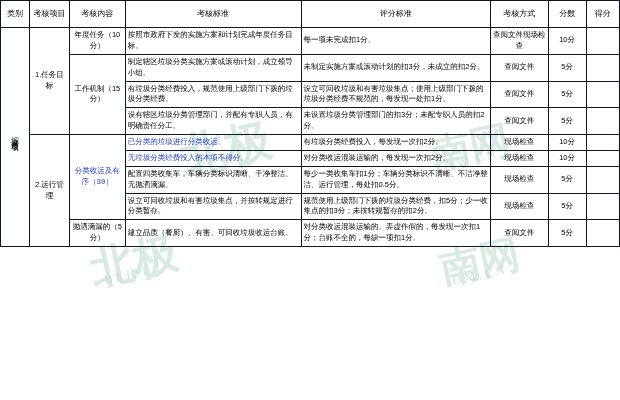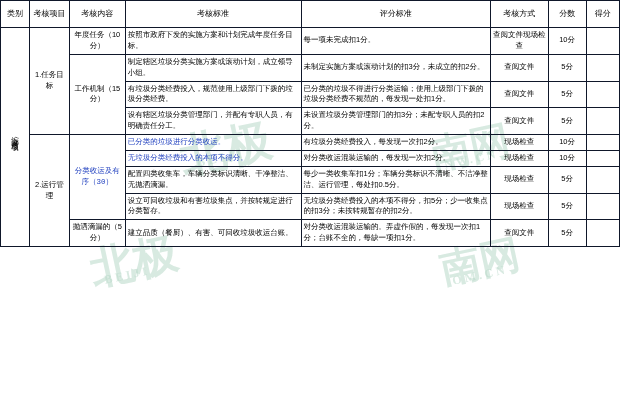--- a/index.html
+++ b/index.html
@@ -126,21 +126,21 @@
         <td class="ctr" rowspan="3">工作机制（15分）</td>
         <td class="lft">制定辖区垃圾分类实施方案或滚动计划，成立领导小组。</td>
         <td class="lft">未制定实施方案或滚动计划的扣3分，未成立的扣2分。</td>
         <td class="ctr">查阅文件</td>
         <td class="ctr">5分</td>
         <td class="ctr"></td>
       </tr>
 
       <tr>
         <td class="lft">有垃圾分类经费投入，规范使用上级部门下拨的垃圾分类经费。</td>
-        <td class="lft">已分类的垃圾不得进行分类运输；使用上级部门下拨的垃圾分类经费不规范的，每发现一处扣1分。</td>
+        <td class="lft">设立可回收垃圾和有害垃圾集点；使用上级部门下拨的垃圾分类经费不规范的，每发现一处扣1分。</td>
         <td class="ctr">查阅文件</td>
         <td class="ctr">5分</td>
         <td class="ctr"></td>
       </tr>
 
       <tr>
         <td class="lft">设有辖区垃圾分类管理部门，并配有专职人员，有明确责任分工。</td>
         <td class="lft">未设置垃圾分类管理部门的扣3分；未配专职人员的扣2分。</td>
         <td class="ctr">查阅文件</td>
         <td class="ctr">5分</td>
@@ -168,21 +168,21 @@
       <tr>
         <td class="lft">配置四类收集车，车辆分类标识清晰、干净整洁、无抛洒滴漏。</td>
         <td class="lft">每少一类收集车扣1分；车辆分类标识不清晰、不洁净整洁、运行管理，每处扣0.5分。</td>
         <td class="ctr">现场检查</td>
         <td class="ctr">5分</td>
         <td class="ctr"></td>
       </tr>
 
       <tr>
         <td class="lft">设立可回收垃圾和有害垃圾集点，并按转规定进行分类暂存。</td>
-        <td class="lft">无垃圾分类经费投入的本项不得分，扣5分；少一收集点的扣3分；未按转规暂存的扣2分。</td>
+        <td class="lft">规范使用上级部门下拨的垃圾分类经费，扣5分；少一收集点的扣3分；未按转规暂存的扣2分。</td>
         <td class="ctr">现场检查</td>
         <td class="ctr">5分</td>
         <td class="ctr"></td>
       </tr>
 
       <tr>
         <td class="ctr">抛洒滴漏的（5分）</td>
         <td class="lft">建立品质（餐厨）、有害、可回收垃圾收运台账。</td>
         <td class="lft">对分类收运混装运输的。弄虚作假的，每发现一次扣1分；台账不全的，每缺一项扣1分。</td>
         <td class="ctr">查阅文件</td>

